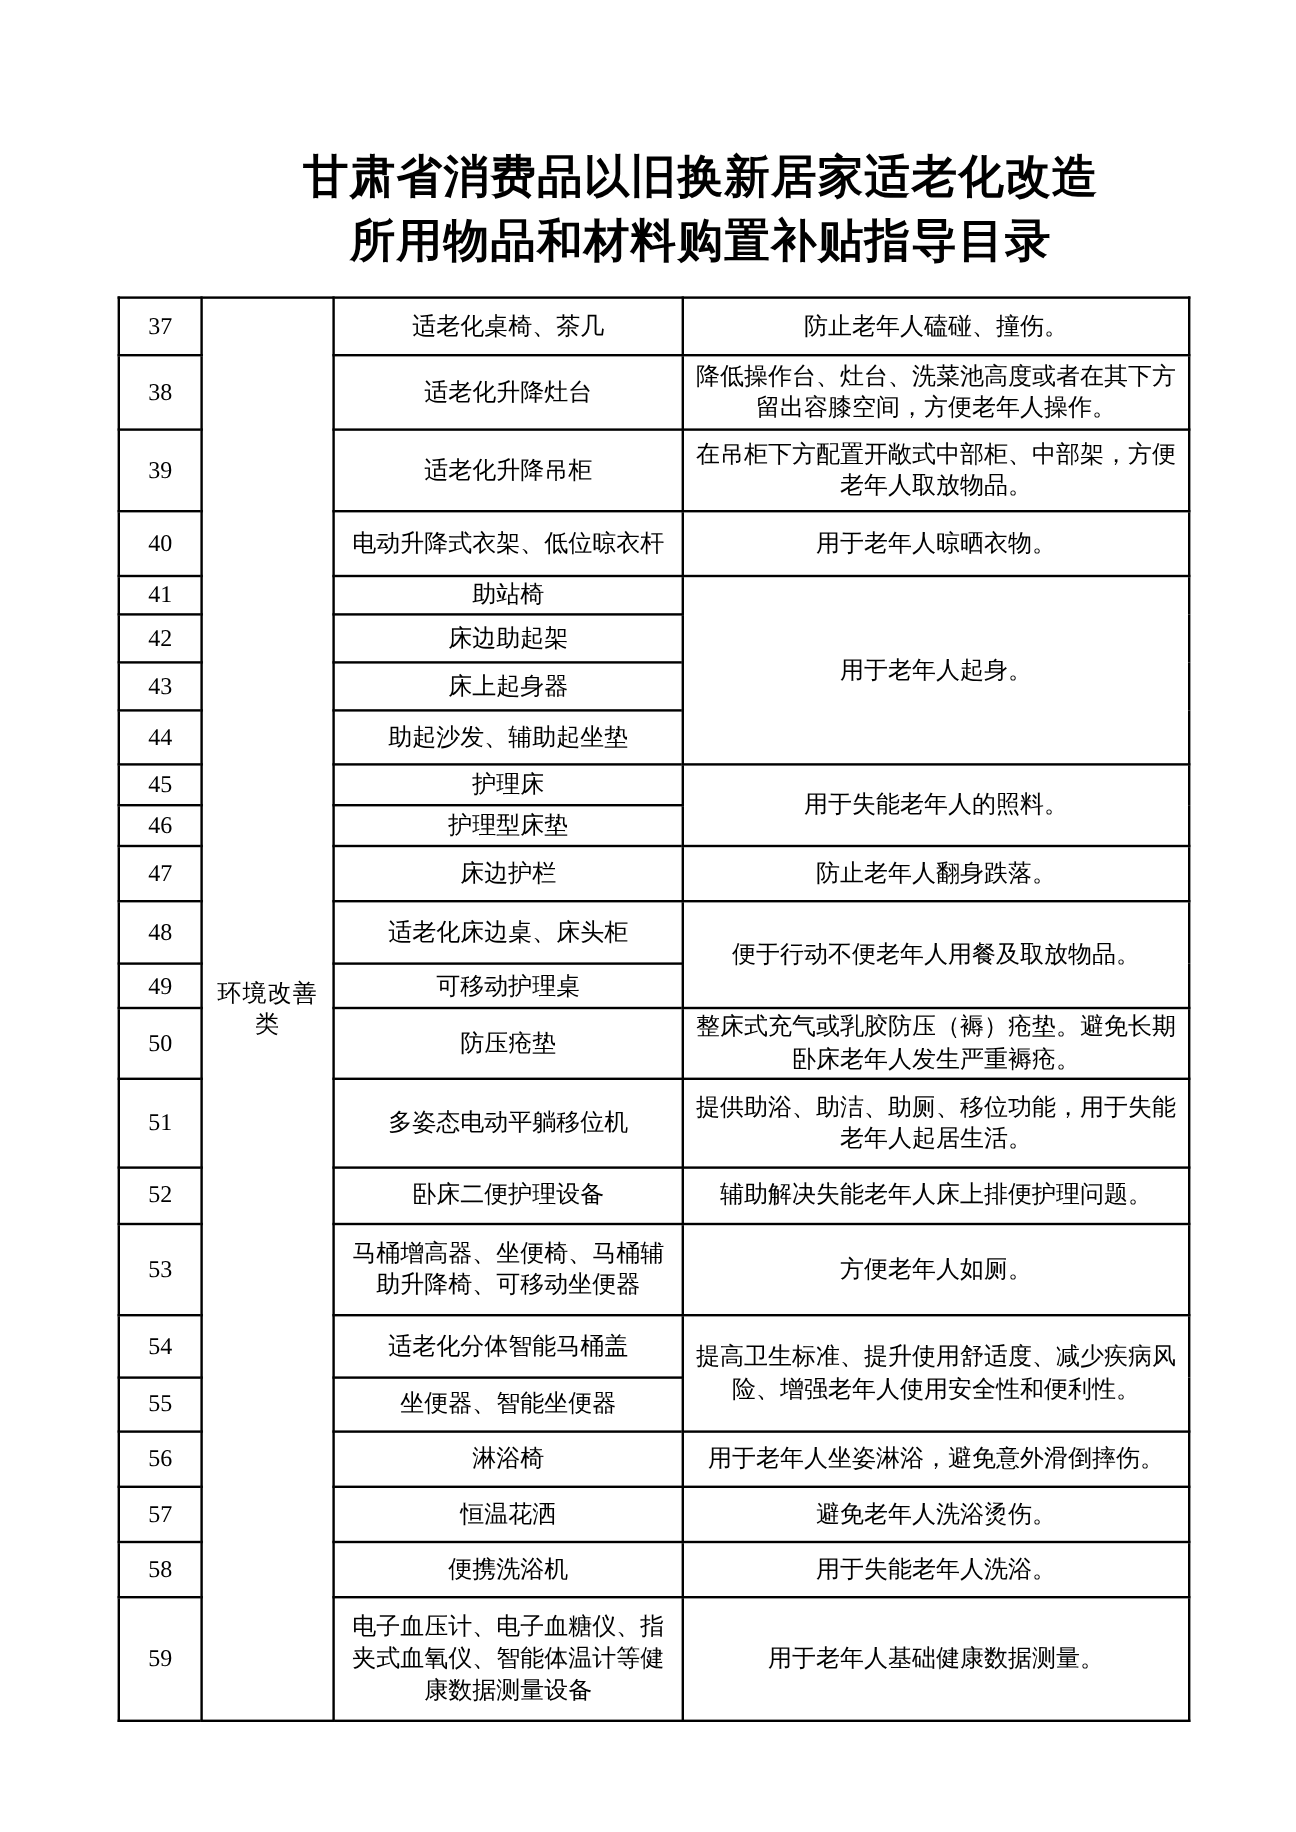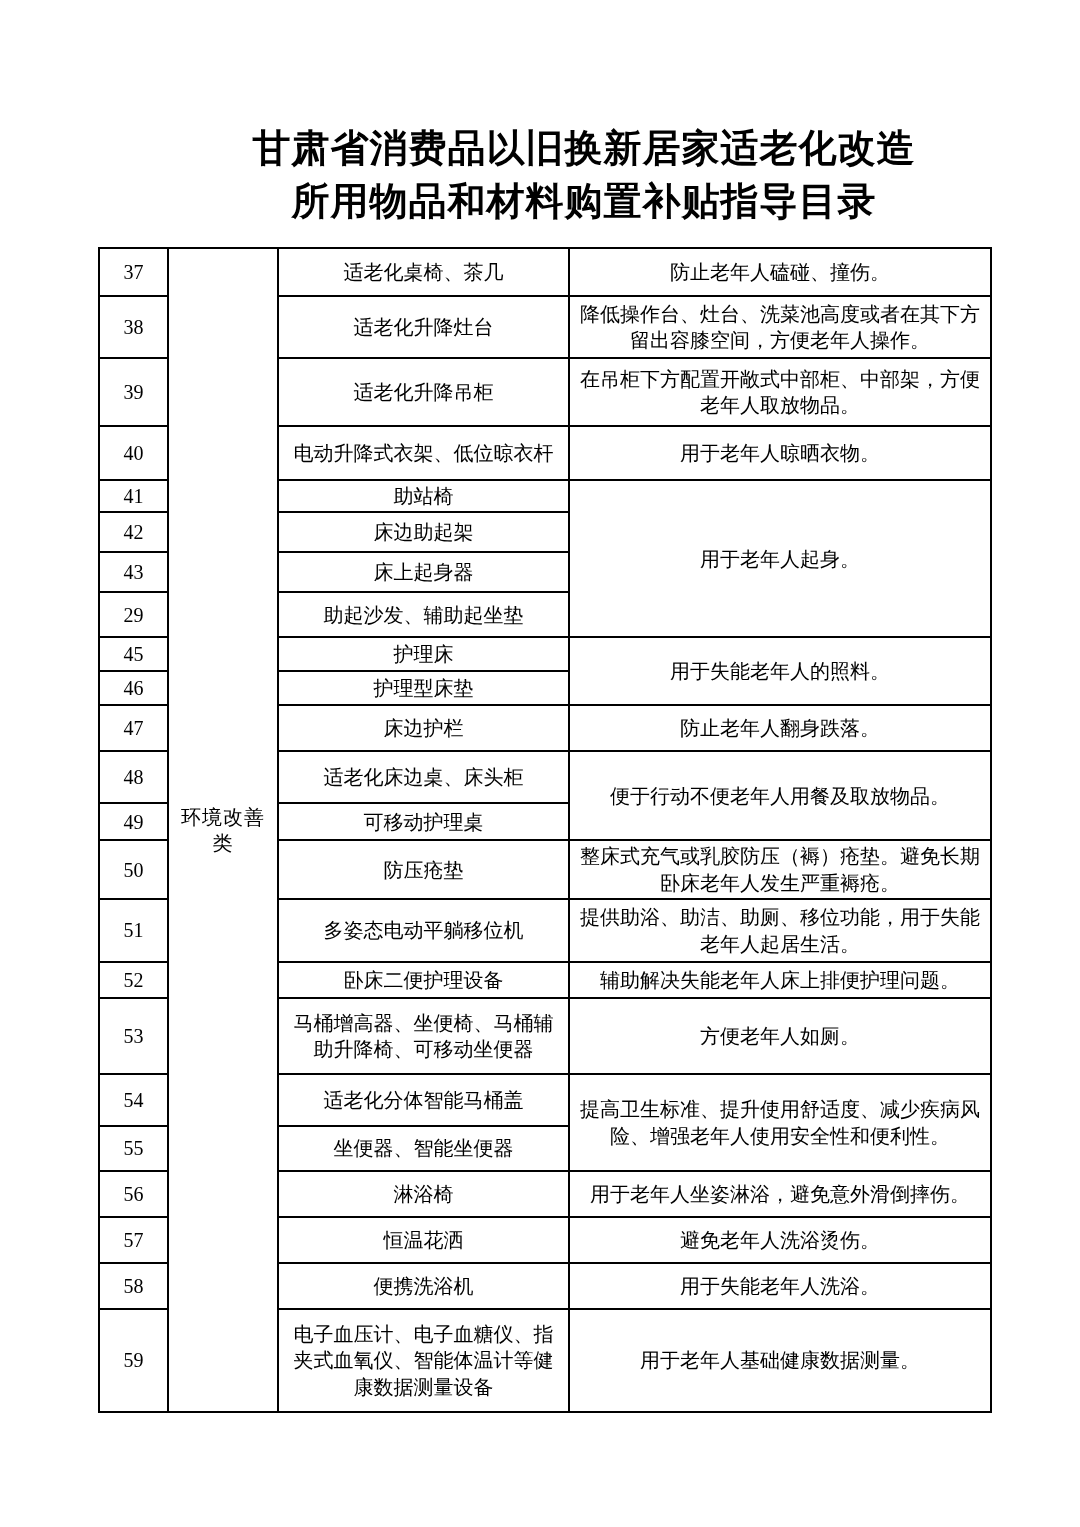--- a/index.html
+++ b/index.html
@@ -99,21 +99,21 @@
       </tr>
       <tr style="height:40px">
         <td class="c-no">42</td>
         <td class="c-item">床边助起架</td>
       </tr>
       <tr style="height:40px">
         <td class="c-no">43</td>
         <td class="c-item">床上起身器</td>
       </tr>
       <tr style="height:45px">
-        <td class="c-no">29</td>
+        <td class="c-no">44</td>
         <td class="c-item">助起沙发、辅助起坐垫</td>
       </tr>
       <tr style="height:34px">
         <td class="c-no">45</td>
         <td class="c-item">护理床</td>
         <td class="c-desc" rowspan="2">用于失能老年人的照料。</td>
       </tr>
       <tr style="height:34px">
         <td class="c-no">46</td>
         <td class="c-item">护理型床垫</td>
@@ -130,26 +130,26 @@
       </tr>
       <tr style="height:37px">
         <td class="c-no">49</td>
         <td class="c-item">可移动护理桌</td>
       </tr>
       <tr style="height:55px">
         <td class="c-no">50</td>
         <td class="c-item">防压疮垫</td>
         <td class="c-desc">整床式充气或乳胶防压（褥）疮垫。避免长期卧床老年人发生严重褥疮。</td>
       </tr>
-      <tr style="height:63px">
+      <tr style="height:74px">
         <td class="c-no">51</td>
         <td class="c-item">多姿态电动平躺移位机</td>
         <td class="c-desc">提供助浴、助洁、助厕、移位功能，用于失能老年人起居生活。</td>
       </tr>
-      <tr style="height:36px">
+      <tr style="height:47px">
         <td class="c-no">52</td>
         <td class="c-item">卧床二便护理设备</td>
         <td class="c-desc">辅助解决失能老年人床上排便护理问题。</td>
       </tr>
       <tr style="height:76px">
         <td class="c-no">53</td>
         <td class="c-item">马桶增高器、坐便椅、马桶辅助升降椅、可移动坐便器</td>
         <td class="c-desc">方便老年人如厕。</td>
       </tr>
       <tr style="height:52px">

